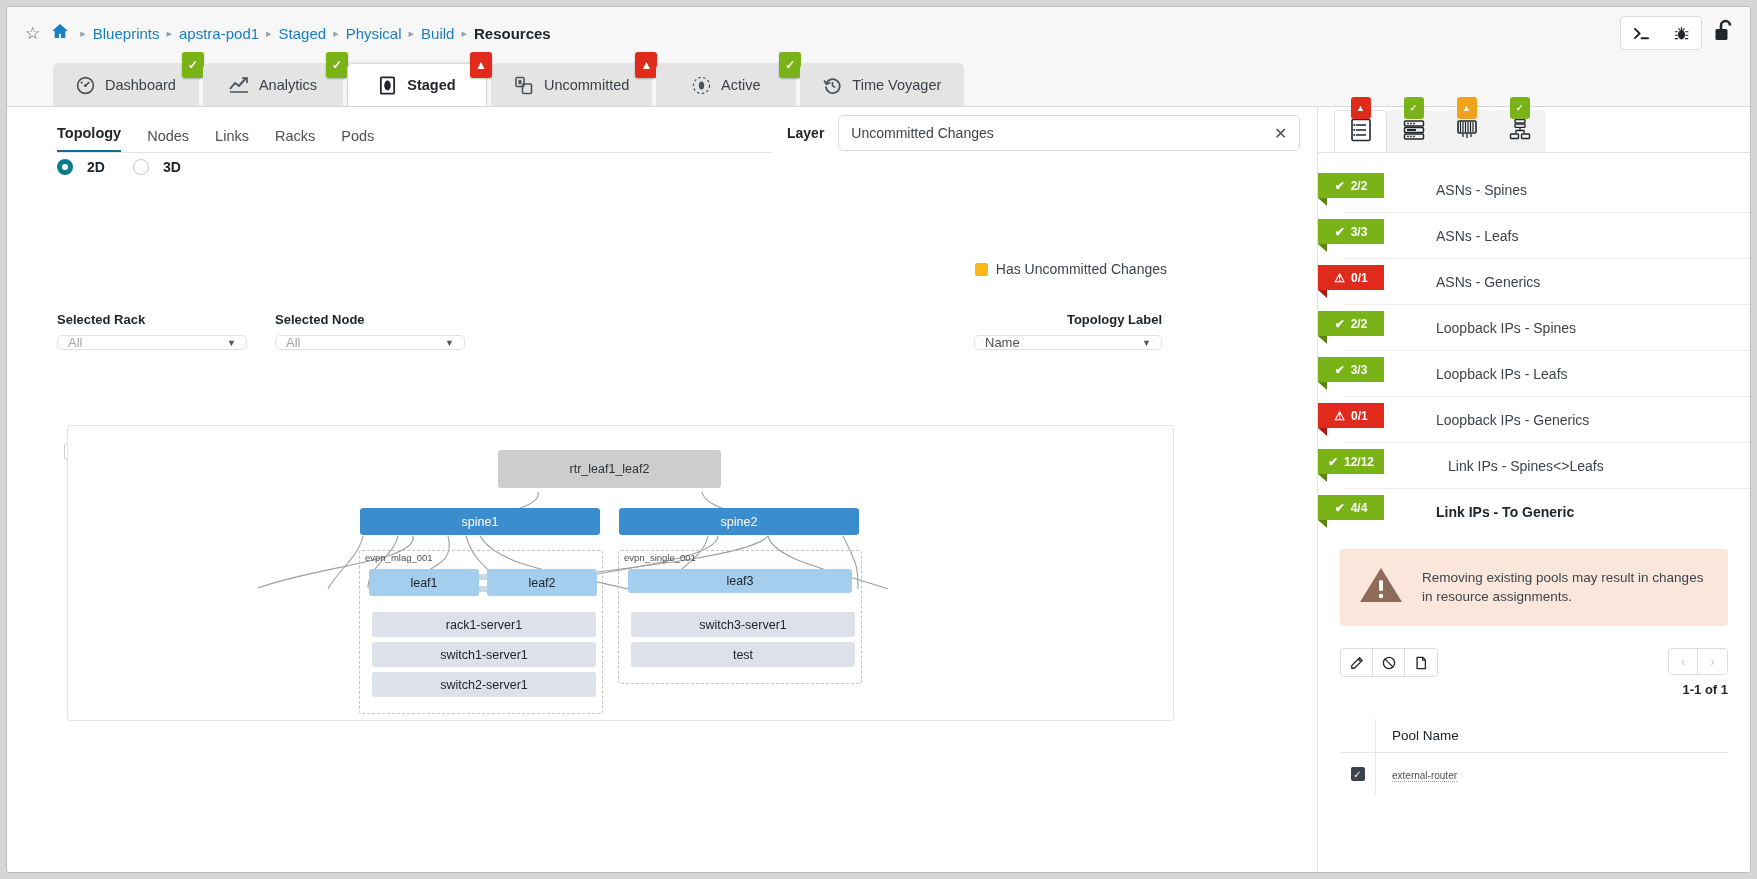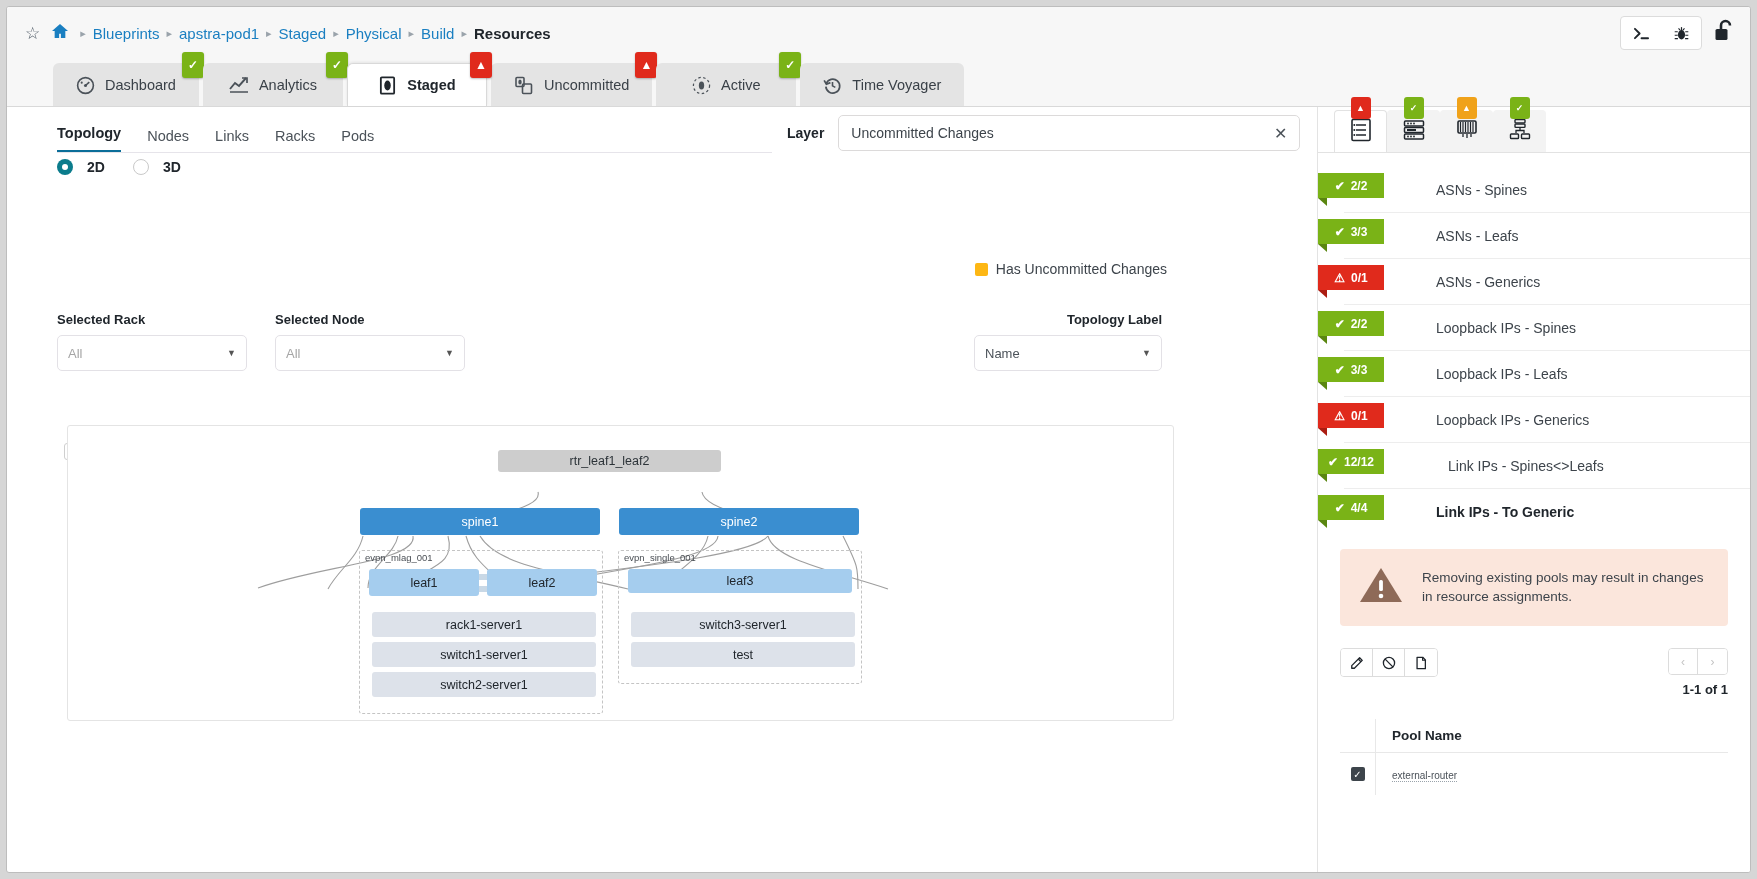--- a/index.html
+++ b/index.html
@@ -146,21 +146,21 @@
     display:flex; align-items:center; gap:8px;
     font-size:14px; color:#3d444b;
   }
   .legend-sw { width:13px; height:13px; background:#fdb714; border-radius:2px; }
 
   
   .selrow { position:absolute; left:50px; top:205px; display:flex; gap:28px; }
   .selfield { width:190px; }
   .selfield .lbl { font-weight:bold; font-size:13px; color:#20262c; margin-bottom:8px; }
   .selctl {
-    height:36px; border:1px solid #e3e1e6; border-radius:5px;
+    height:15px; border:1px solid #e3e1e6; border-radius:5px;
     background:#fff; display:flex; align-items:center;
     padding:0 10px; font-size:13px; color:#a5a5a5; cursor:pointer;
   }
   .caret { margin-left:auto; color:#555; font-size:9px; }
 
   .toplabel { position:absolute; right:155px; top:205px; width:188px; text-align:right; }
   .toplabel .lbl { font-weight:bold; font-size:13px; color:#20262c; margin-bottom:8px; }
   .toplabel .selctl { color:#4b5259; text-align:left; }
 
   .checkrow { position:absolute; left:57px; top:288px; display:flex; align-items:center; gap:10px;margin-top:48px; }
@@ -294,21 +294,21 @@
   .pagebtn:last-child { border-right:none; }
   .pagetxt { font-size:13px; font-weight:bold; color:#20262c; margin-top:7px; }
 
   .pooltbl { margin:22px 22px 0 22px; }
   .pool-head {
     display:flex; align-items:center;
     height:34px;
     border-bottom:1px solid #e8e8e8;
   }
   .pool-head .c1 { width:36px; border-right:1px solid #e8e8e8; height:100%; }
-  .pool-head .c2 { padding-left:16px; font-size:13.5px; font-weight:bold; color:#20262c; }
+  .pool-head .c2 { padding-left:16px; font-size:13.5px; font-weight:normal; color:#20262c; }
   .pool-row { display:flex; align-items:center; height:42px; }
   .pool-row .c1 { width:36px; display:flex; align-items:center; justify-content:center;
                   border-right:1px solid #e8e8e8; height:100%; }
   .pool-row .c2 { padding-left:16px; }
   .pool-link {
     font-size:10px; color:#4b5259;
     border-bottom:1px dotted #9aa3ab;
     cursor:pointer;
   }
   .cbox-dark {
@@ -522,21 +522,21 @@
             <path d="M412 110 C430 140 490 146 560 163"></path>
             <path d="M640 110 C636 130 612 143 590 163"></path>
             <path d="M650 110 C648 135 540 143 450 163"></path>
             <path d="M700 110 C706 134 766 145 820 163"></path>
             <path d="M775 110 C790 140 790 142 790 163"></path>
             <path d="M295 110 C290 132 270 144 260 163"></path>
             <path d="M700 110 C680 136 460 150 408 163"></path>
           </g>
         </svg>
 
-        <div class="node n-rtr" style="left:430px; top:24px; width:223px; height:22px;">rtr_leaf1_leaf2</div>
+        <div class="node n-rtr" style="left:430px; top:24px; width:223px; height:38px;">rtr_leaf1_leaf2</div>
 
         <div class="node n-spine" style="left:292px; top:82px; width:240px; height:27px;">spine1</div>
         <div class="node n-spine" style="left:551px; top:82px; width:240px; height:27px;">spine2</div>
 
         <div class="rackbox" style="left:291px; top:124px; width:244px; height:164px;"></div>
         <div class="racklbl" style="left:297px; top:126px;">evpn_mlag_001</div>
         <div class="node n-leaf" style="left:301px; top:143px; width:110px; height:27px;">leaf1</div>
         <div class="node n-leaf" style="left:419px; top:143px; width:110px; height:27px;">leaf2</div>
         <div class="mlag-bar" style="left:411px; top:148px; width:8px; height:6px;"></div>
         <div class="mlag-bar" style="left:411px; top:160px; width:8px; height:6px;"></div>

